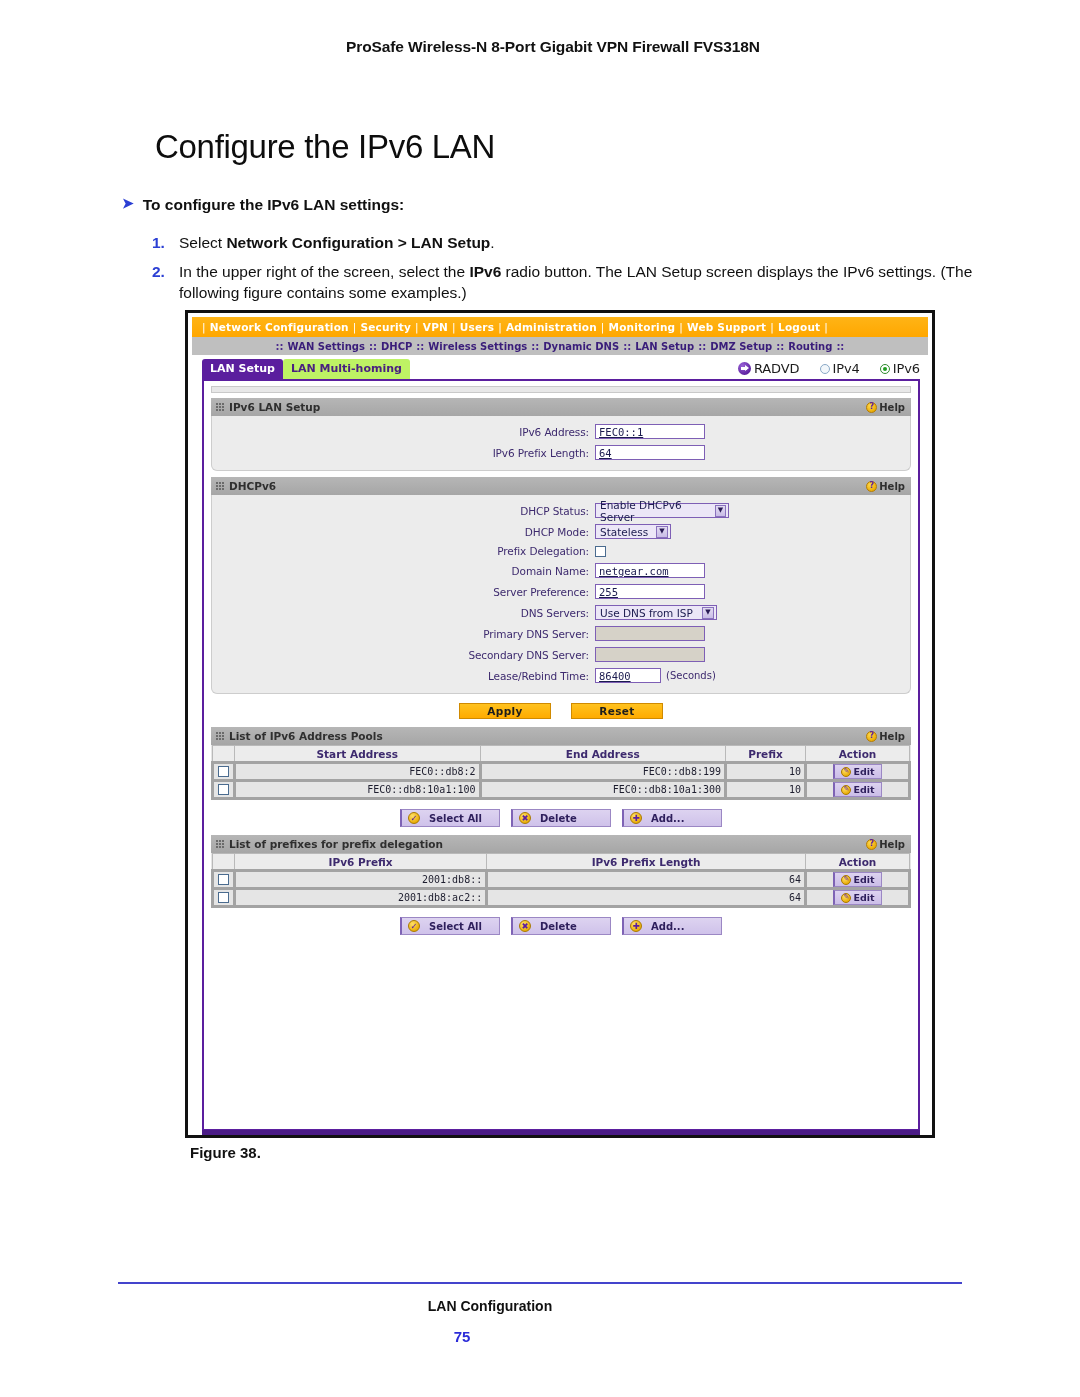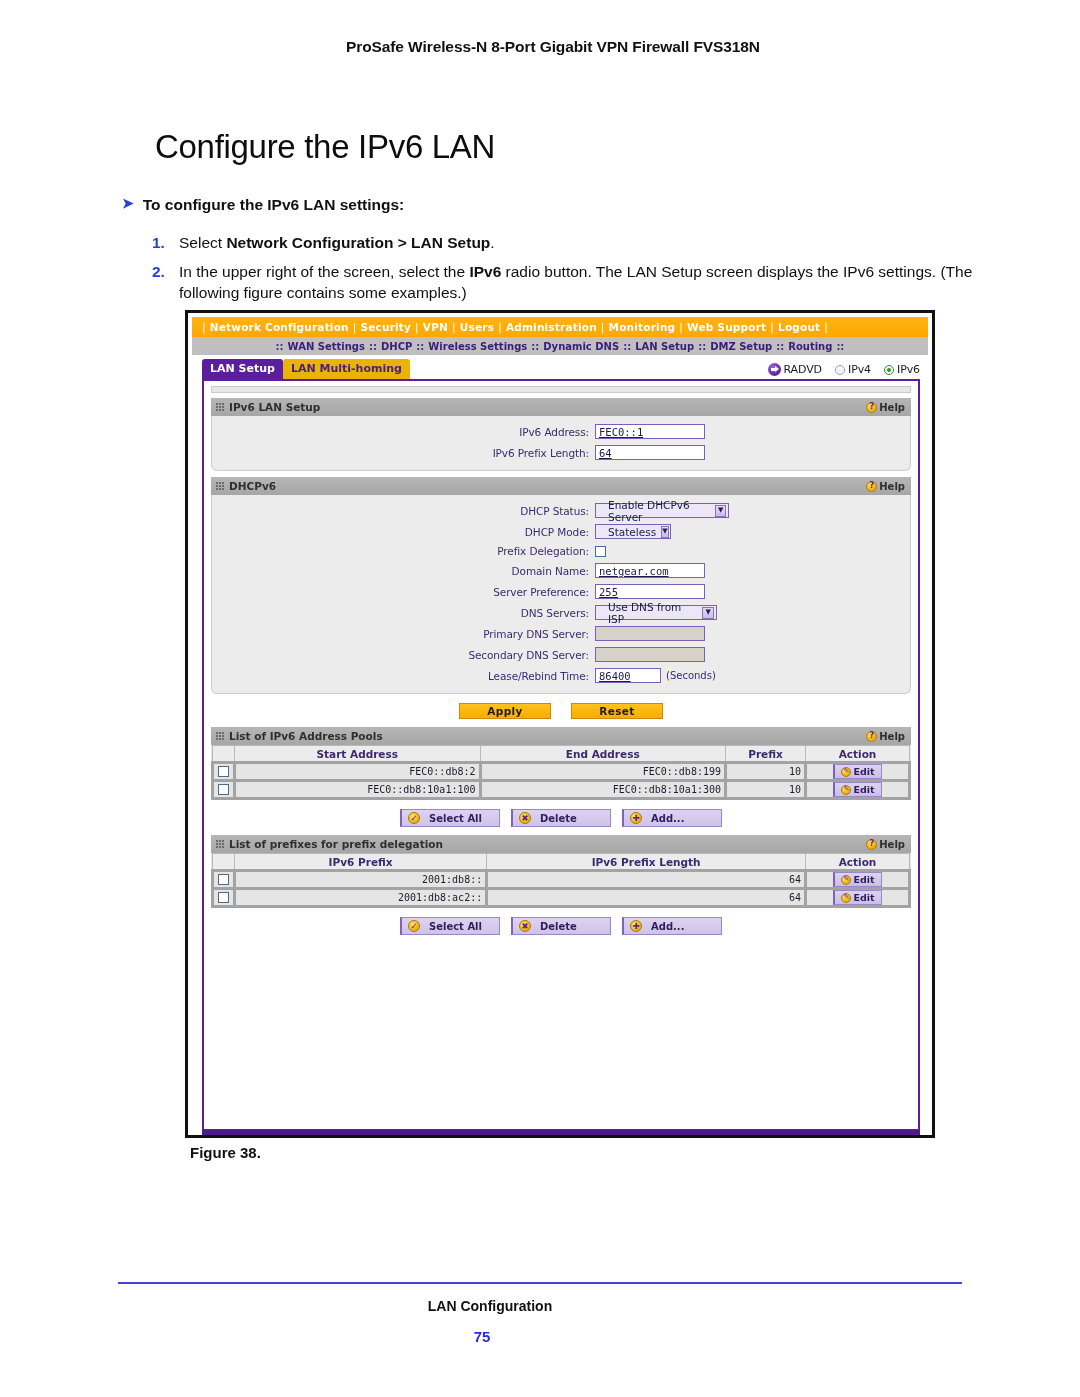--- a/index.html
+++ b/index.html
@@ -54,21 +54,21 @@
   .footer-rule {
     position:absolute; top:1282px; left:118px;
     width:844px; height:2px; background:#4444cc;
   }
   .footer-title {
     position:absolute; top:1298px; left:0; width:980px;
     text-align:center; font-size:14px; font-weight:bold; color:#111;
   }
   .footer-page {
     position:absolute; top:1328px; left:0; width:924px;
-    text-align:center; font-size:15px; font-weight:bold; color:#2b2bd8;margin-left:20px;
+    text-align:center; font-size:15px; font-weight:bold; color:#2b2bd8;
   }
 
   
   .shot {
     position:absolute;
     top:310px; left:185px;
     width:750px; height:828px;
     border:3px solid #111;
     background:#ffffff;
     padding:4px 4px 0 4px;
@@ -109,26 +109,26 @@
     display:flex; align-items:flex-end;
     padding-left:10px;
   }
   .tab {
     font-size:11px; font-weight:bold;
     padding:3px 8px 3px 8px;
     border-radius:3px 3px 0 0;
     line-height:14px;
   }
   .tab.active { background:#5b1e9e; color:#ffffff; }
-  .tab.idle { background:#eab308; color:#4a2080;text-align:center; }
+  .tab.idle { background:#bef264; color:#4a2080;text-align:center; }
 
   .radiogroup {
     position:absolute; right:8px; bottom:3px;
-    display:flex; align-items:center; gap:13px;
-    font-size:11px; color:#1c1c1c;
+    display:flex; align-items:center; gap:20px;
+    font-size:13px; color:#1c1c1c;
   }
   .radiogroup .lbl { letter-spacing:-0.1px; }
   .radvd-btn {
     width:13px; height:13px; border-radius:50%;
     background:radial-gradient(circle at 35% 30%, #9a63d8, #5b1e9e 75%);
     position:relative; display:inline-block;
   }
   .radvd-btn::after {
     content:""; position:absolute; left:3px; top:5.2px;
     width:6px; height:2.4px; background:#fff;
@@ -228,21 +228,21 @@
     display:flex; align-items:center;
     font-family:"DejaVu Sans Mono", monospace;
     text-decoration:underline;
   }
   .txtbox.disabled { background:#d6d2c8; border-color:#7e5fb5; }
   .selbox {
     border:1.3px solid #7e5fb5;
     background:#ece7f7;
     height:15px;
     font-size:10.5px; color:#1b1b4e;
-    padding:0 2px 0 12px;
+    padding:0 2px 0 4px;
     display:flex; align-items:center; gap:5px;
     justify-content:space-between;
   }
   .selbox .arrow {
     width:12px; height:12px;
     background:linear-gradient(#e3dcf3,#c9bce6);
     border:1px solid #8a72bd;
     display:flex; align-items:center; justify-content:center;
     font-size:7px; color:#2a1b55;
     line-height:1;

